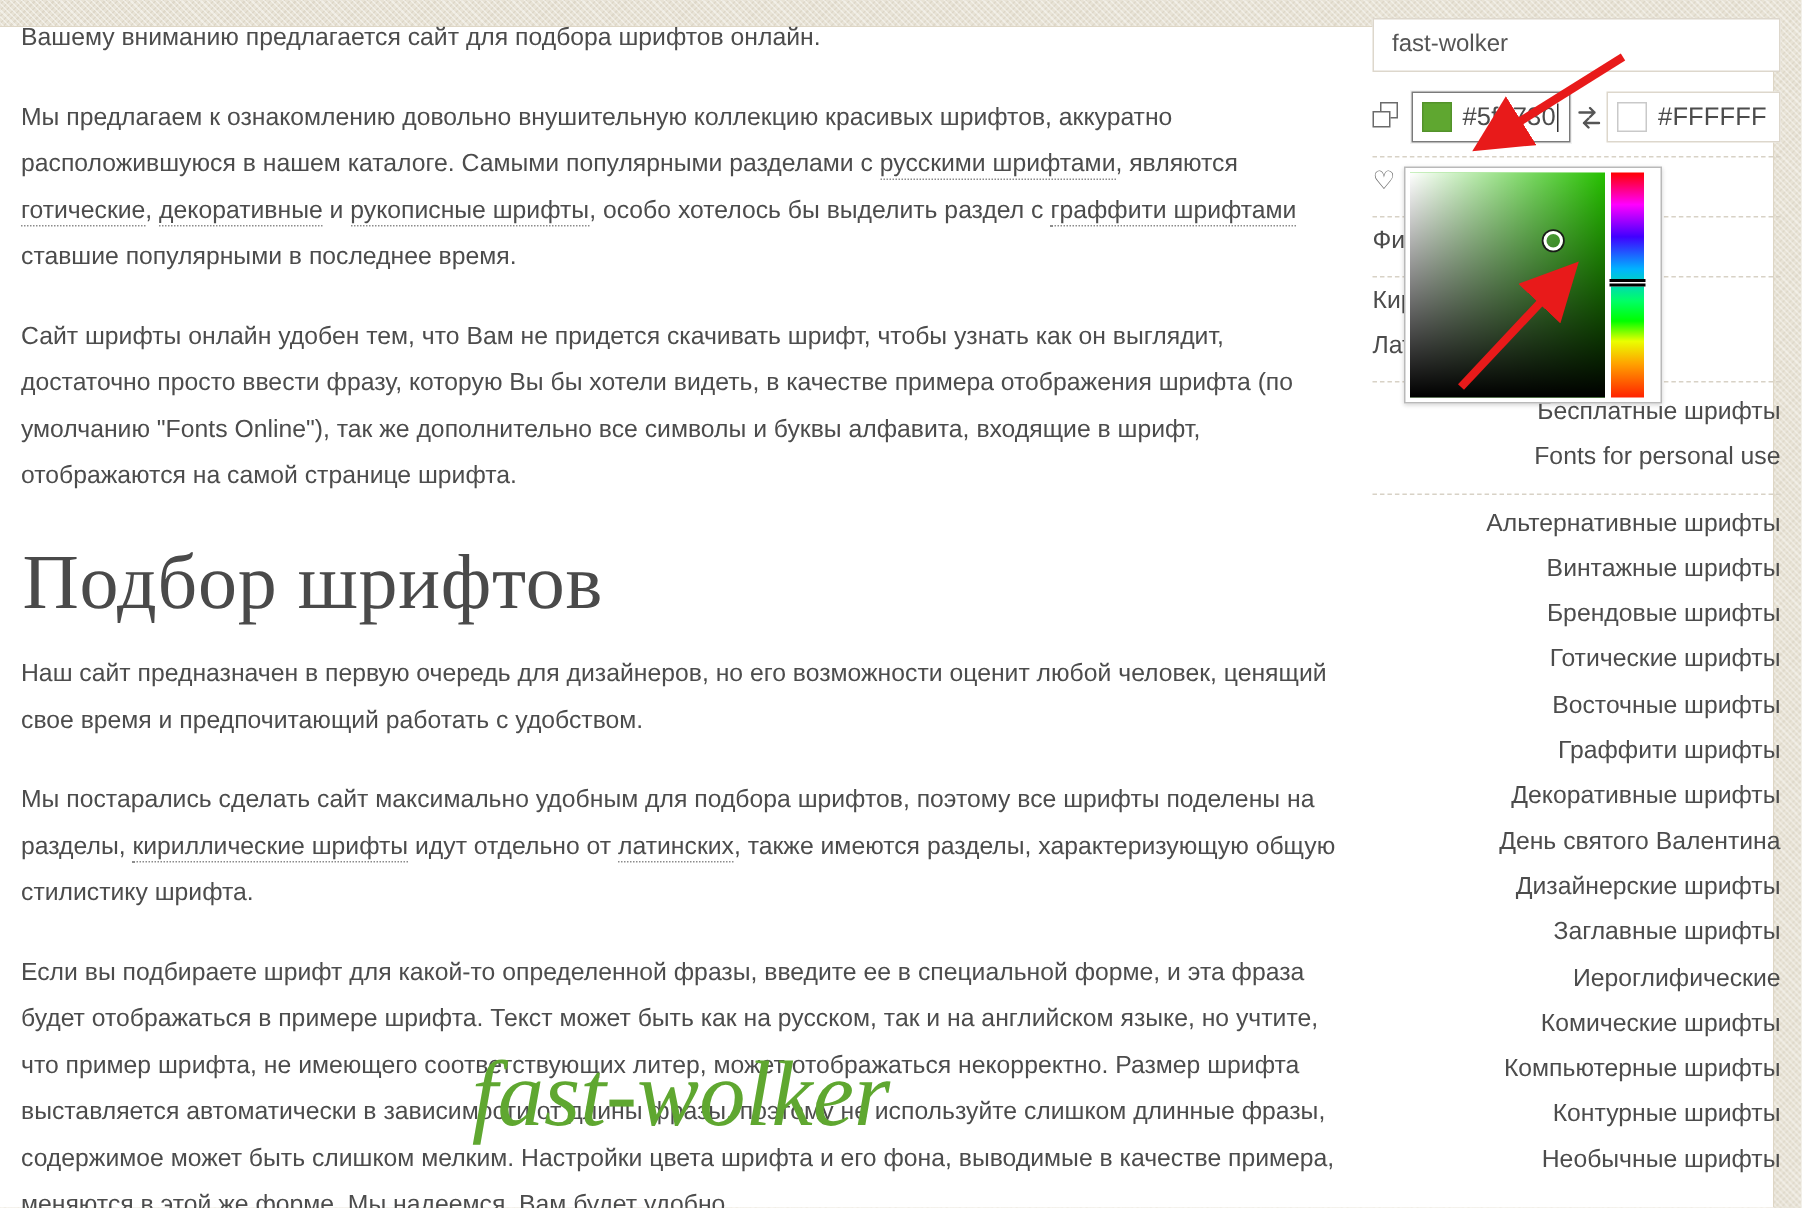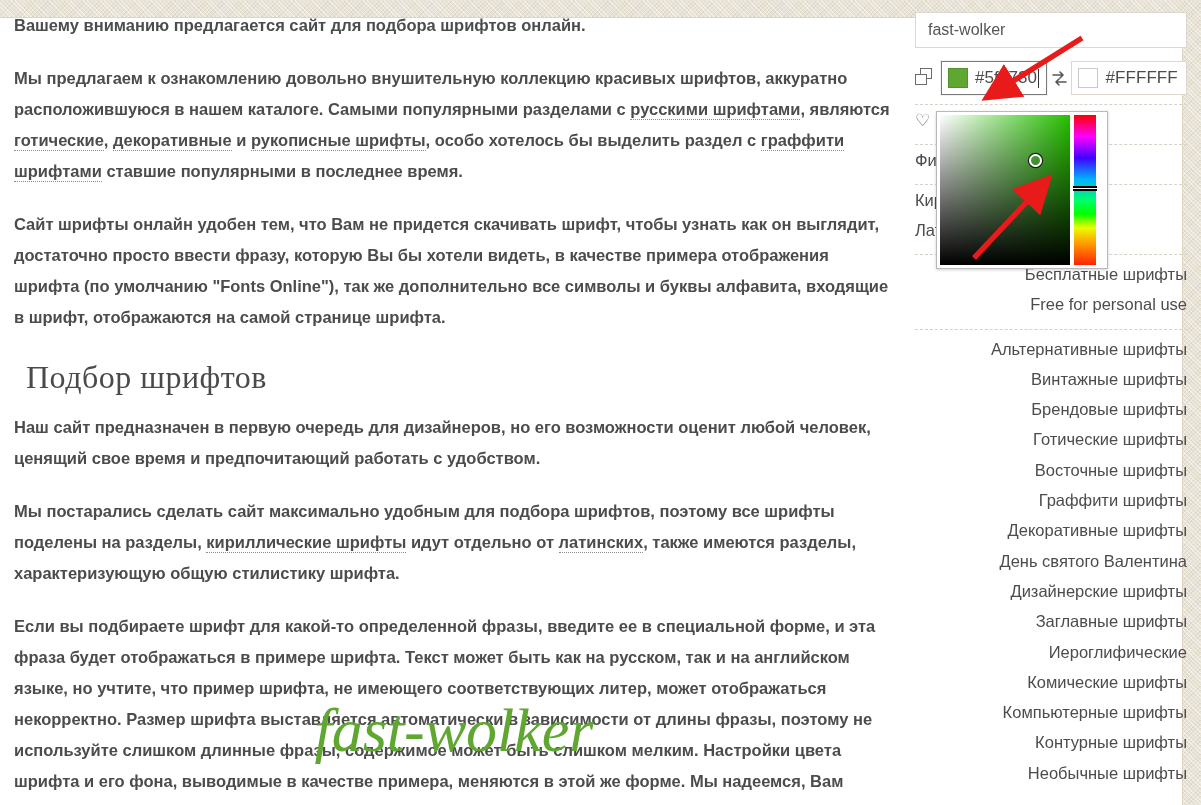--- a/index.html
+++ b/index.html
@@ -40,33 +40,32 @@
     left: 14px; top: 0px;
     width: 880px;
     padding-top: 10px;
   }
   .article p {
     margin: 0 0 22px 0;
     font-size: 16.5px;
     line-height: 31px;
     color: #4c4c4c;
     font-family: "Liberation Sans", sans-serif;
-    font-weight: bold;
   }
   .dotted {
     border-bottom: 1px dotted #8c8c8c;
     padding-bottom: 1px;
     text-decoration: none;
     color: #4c4c4c;
     cursor: pointer;
   }
   h2.section-title {
-    margin: 26px 0 16px 12px;
+    margin: 26px 0 16px 1px;
     font-family: "Liberation Serif", serif;
-    font-size: 32px;
+    font-size: 52px;
     font-weight: normal;
     color: #4a4a4a;
     letter-spacing: 0.5px;
   }
 
   .sample-text {
     position: absolute;
     left: 14px;
     top: 694px;
     width: 880px;
@@ -324,21 +323,21 @@
 
     <div class="sb-sep"></div>
 
     <div class="sb-link">Кириллические</div>
     <div class="sb-link">Латинские</div>
 
     <div class="sb-sep"></div>
 
     <div class="sb-group">
       <div class="sb-link">Бесплатные шрифты</div>
-      <div class="sb-link">Free for personal use</div>
+      <div class="sb-link">Fonts for personal use</div>
     </div>
 
     <div class="sb-sep"></div>
 
     <div class="sb-group">
       <div class="sb-link">Альтернативные шрифты</div>
       <div class="sb-link">Винтажные шрифты</div>
       <div class="sb-link">Брендовые шрифты</div>
       <div class="sb-link">Готические шрифты</div>
       <div class="sb-link">Восточные шрифты</div>

